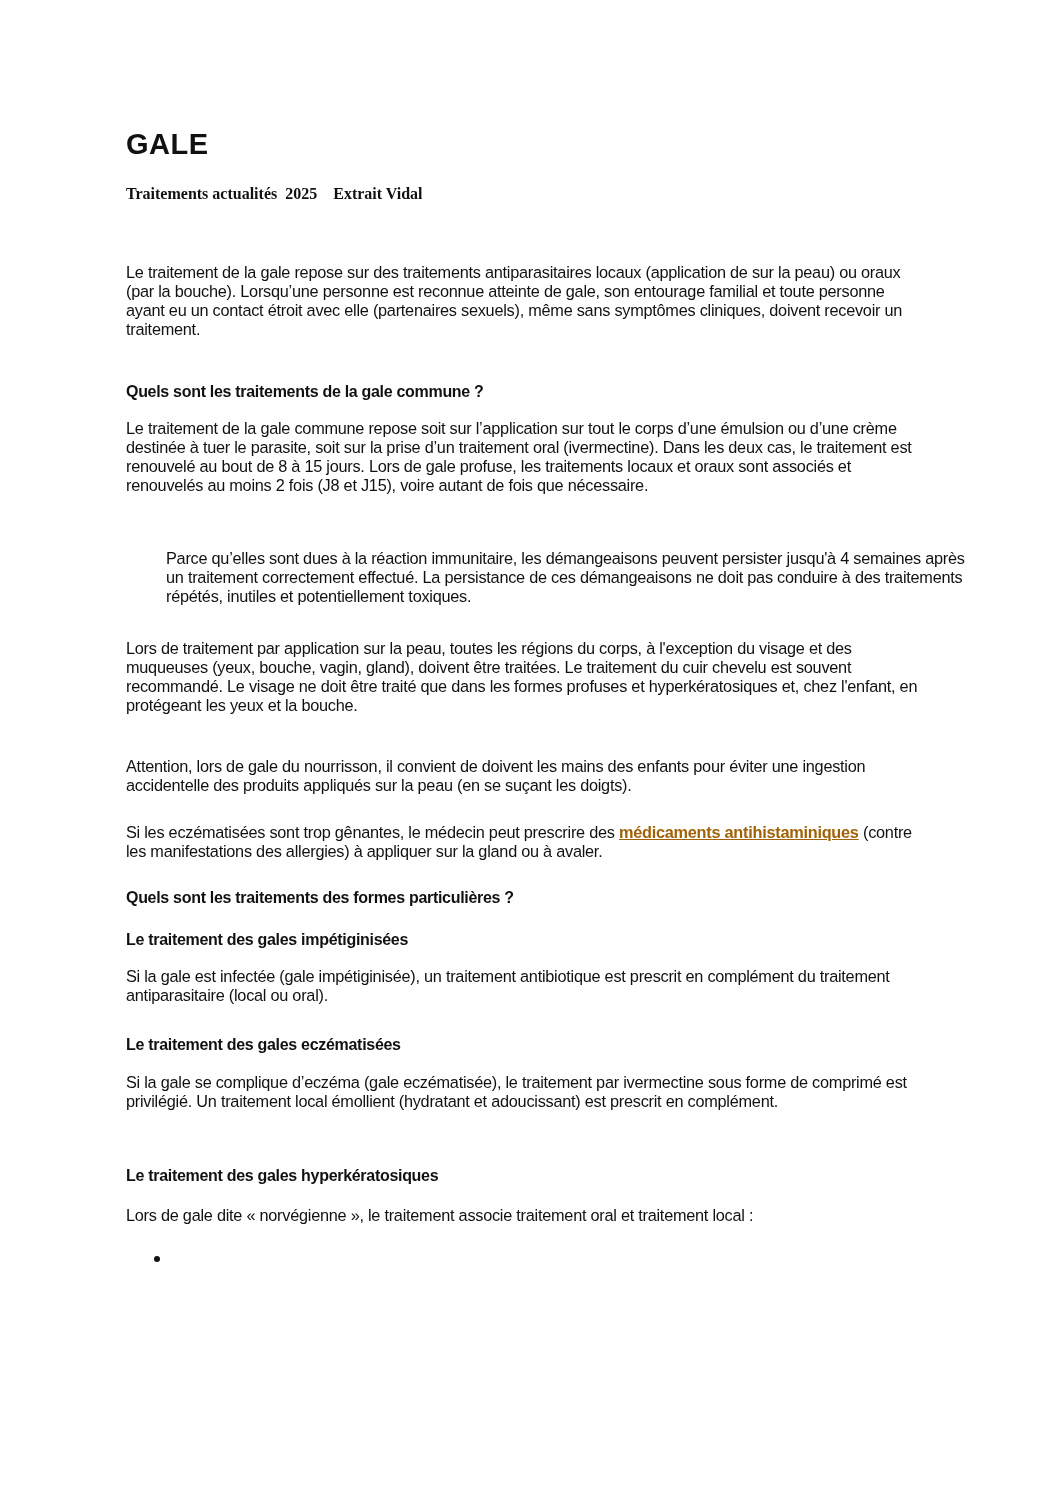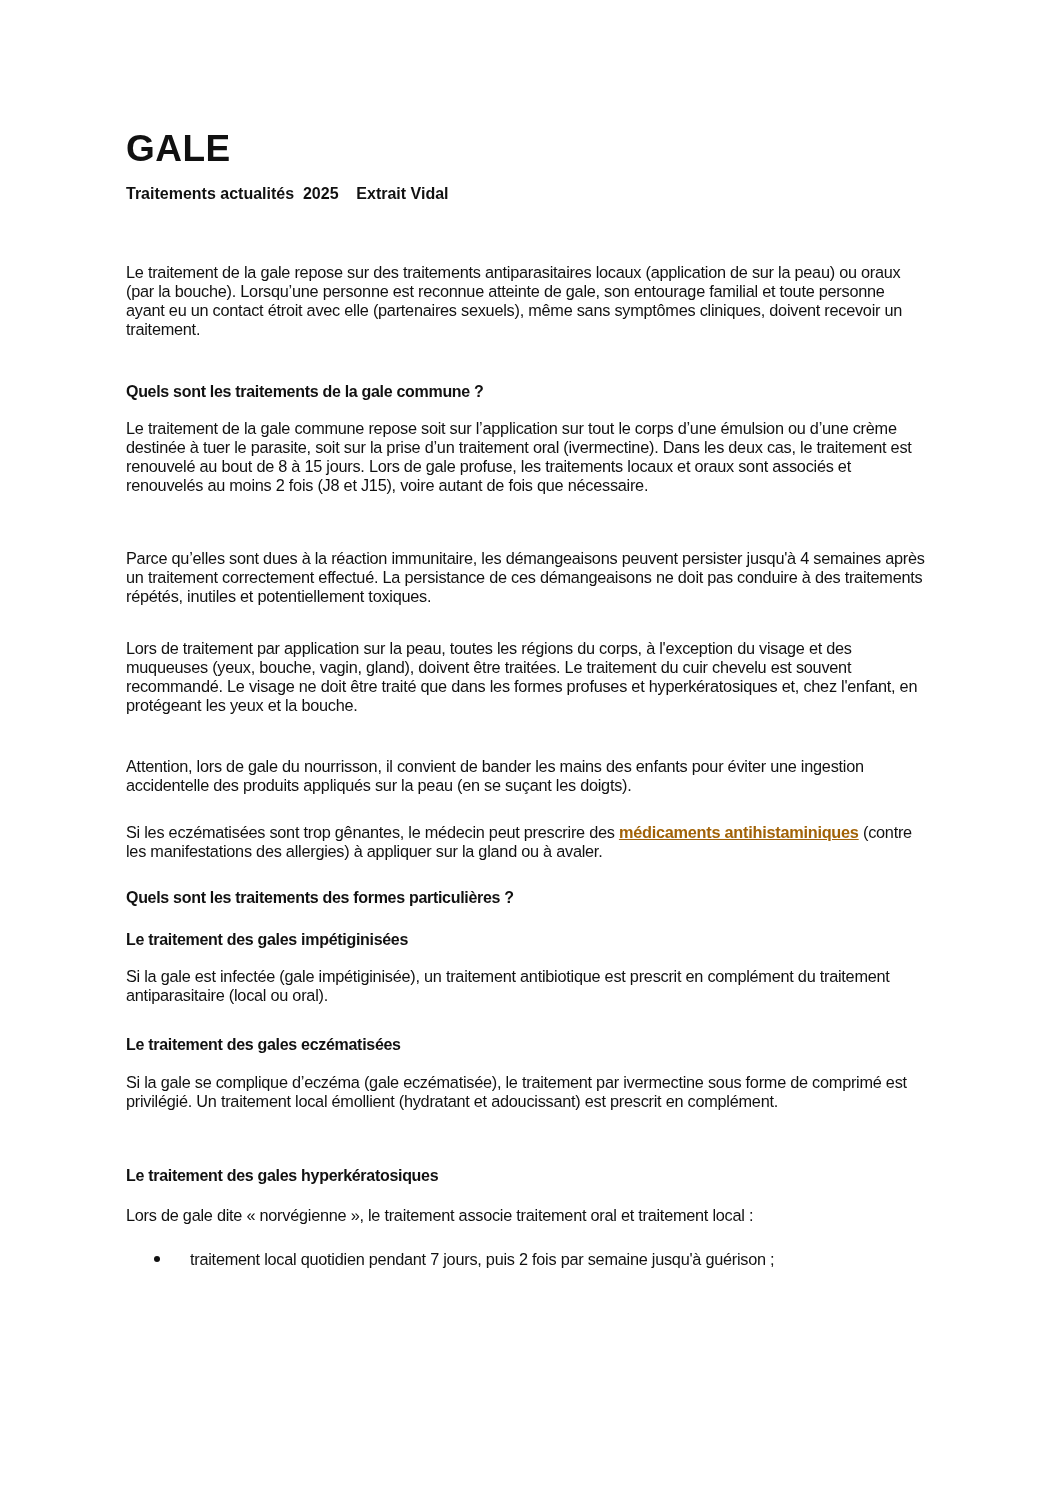--- a/index.html
+++ b/index.html
@@ -15,32 +15,33 @@
       position: absolute;
       left: 126px;
       top: 0;
       width: 800px;
     }
     .title {
       position: absolute;
       top: 128px;
       left: 0;
       margin: 0;
-      font-size: 37px;
+      font-size: 29px;
       font-weight: bold;
       letter-spacing: 0.5px;
     }
     .subtitle {
       position: absolute;
       top: 185px;
       left: 0;
       margin: 0;
       font-size: 16px;
       font-weight: bold;
       white-space: pre;
+      font-family: Liberation Serif, serif;
     }
     .body-text {
       position: absolute;
       left: 0;
       width: 800px;
       margin: 0;
       font-size: 16.3px;
       line-height: 19px;
       letter-spacing: -0.25px;
     }
@@ -92,25 +93,25 @@
   <h1 class="title">GALE</h1>
 
   <p class="subtitle">Traitements actualités  2025    Extrait Vidal</p>
 
   <p class="body-text" style="top:263px;">Le traitement de la gale repose sur des traitements antiparasitaires locaux (application de sur la peau) ou oraux (par la bouche). Lorsqu’une personne est reconnue atteinte de gale, son entourage familial et toute personne ayant eu un contact étroit avec elle (partenaires sexuels), même sans symptômes cliniques, doivent recevoir un traitement.</p>
 
   <h2 class="heading" style="top:383px;">Quels sont les traitements de la gale commune ?</h2>
 
   <p class="body-text" style="top:419px;">Le traitement de la gale commune repose soit sur l’application sur tout le corps d’une émulsion ou d’une crème destinée à tuer le parasite, soit sur la prise d’un traitement oral (ivermectine). Dans les deux cas, le traitement est renouvelé au bout de 8 à 15 jours. Lors de gale profuse, les traitements locaux et oraux sont associés et renouvelés au moins 2 fois (J8 et J15), voire autant de fois que nécessaire.</p>
 
-  <p class="body-text" style="top:549px;">Parce qu’elles sont dues à la réaction immunitaire, les démangeaisons peuvent persister jusqu'à 4 semaines après un traitement correctement effectué. La persistance de ces démangeaisons ne doit pas conduire à des traitements répétés, inutiles et potentiellement toxiques.</p>
+  <p class="body-text" style="top:549px;margin-left:40px;">Parce qu’elles sont dues à la réaction immunitaire, les démangeaisons peuvent persister jusqu'à 4 semaines après un traitement correctement effectué. La persistance de ces démangeaisons ne doit pas conduire à des traitements répétés, inutiles et potentiellement toxiques.</p>
 
   <p class="body-text" style="top:639px;">Lors de traitement par application sur la peau, toutes les régions du corps, à l'exception du visage et des muqueuses (yeux, bouche, vagin, gland), doivent être traitées. Le traitement du cuir chevelu est souvent recommandé. Le visage ne doit être traité que dans les formes profuses et hyperkératosiques et, chez l'enfant, en protégeant les yeux et la bouche.</p>
 
-  <p class="body-text" style="top:757px;">Attention, lors de gale du nourrisson, il convient de bander les mains des enfants pour éviter une ingestion accidentelle des produits appliqués sur la peau (en se suçant les doigts).</p>
+  <p class="body-text" style="top:757px;">Attention, lors de gale du nourrisson, il convient de doivent les mains des enfants pour éviter une ingestion accidentelle des produits appliqués sur la peau (en se suçant les doigts).</p>
 
   <p class="body-text" style="top:823px;">
     <span>Si les eczématisées sont trop gênantes, le médecin peut prescrire des </span><a class="link">médicaments antihistaminiques</a><span> (contre les manifestations des allergies) à appliquer sur la gland ou à avaler.</span>
   </p>
 
   <h2 class="heading" style="top:889px;">Quels sont les traitements des formes particulières ?</h2>
 
   <h3 class="heading" style="top:931px;">Le traitement des gales impétiginisées</h3>
 
   <p class="body-text" style="top:967px;">Si la gale est infectée (gale impétiginisée), un traitement antibiotique est prescrit en complément du traitement antiparasitaire (local ou oral).</p>
@@ -119,17 +120,16 @@
 
   <p class="body-text" style="top:1073px;">Si la gale se complique d’eczéma (gale eczématisée), le traitement par ivermectine sous forme de comprimé est privilégié. Un traitement local émollient (hydratant et adoucissant) est prescrit en complément.</p>
 
   <h3 class="heading" style="top:1167px;">Le traitement des gales hyperkératosiques</h3>
 
   <p class="body-text" style="top:1206px;">Lors de gale dite « norvégienne », le traitement associe traitement oral et traitement local :</p>
 
   <ul class="bullet-list" style="top:1246px;">
     <li class="bullet-item">
       <span class="bullet-dot"></span>
-      <span>traitement local quotidien pendant 7 jours, puis 2 fois par semaine jusqu'à guérison ;</span>
     </li>
   </ul>
 
 </div>
 
 </body></html>

